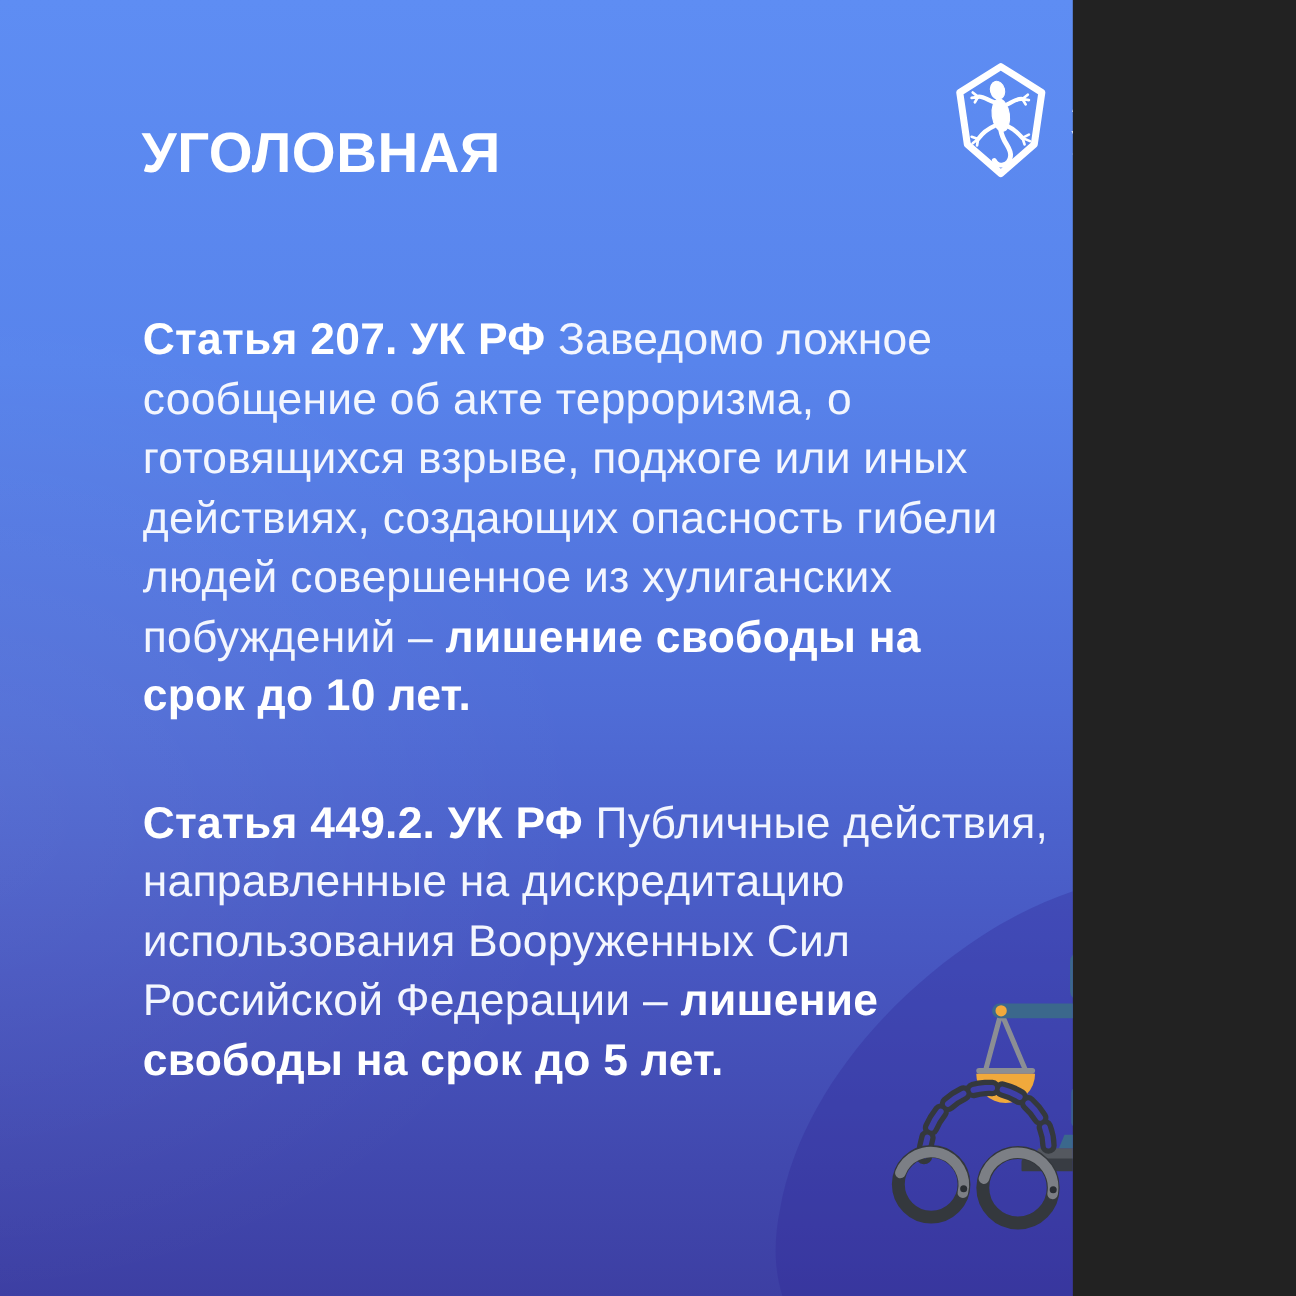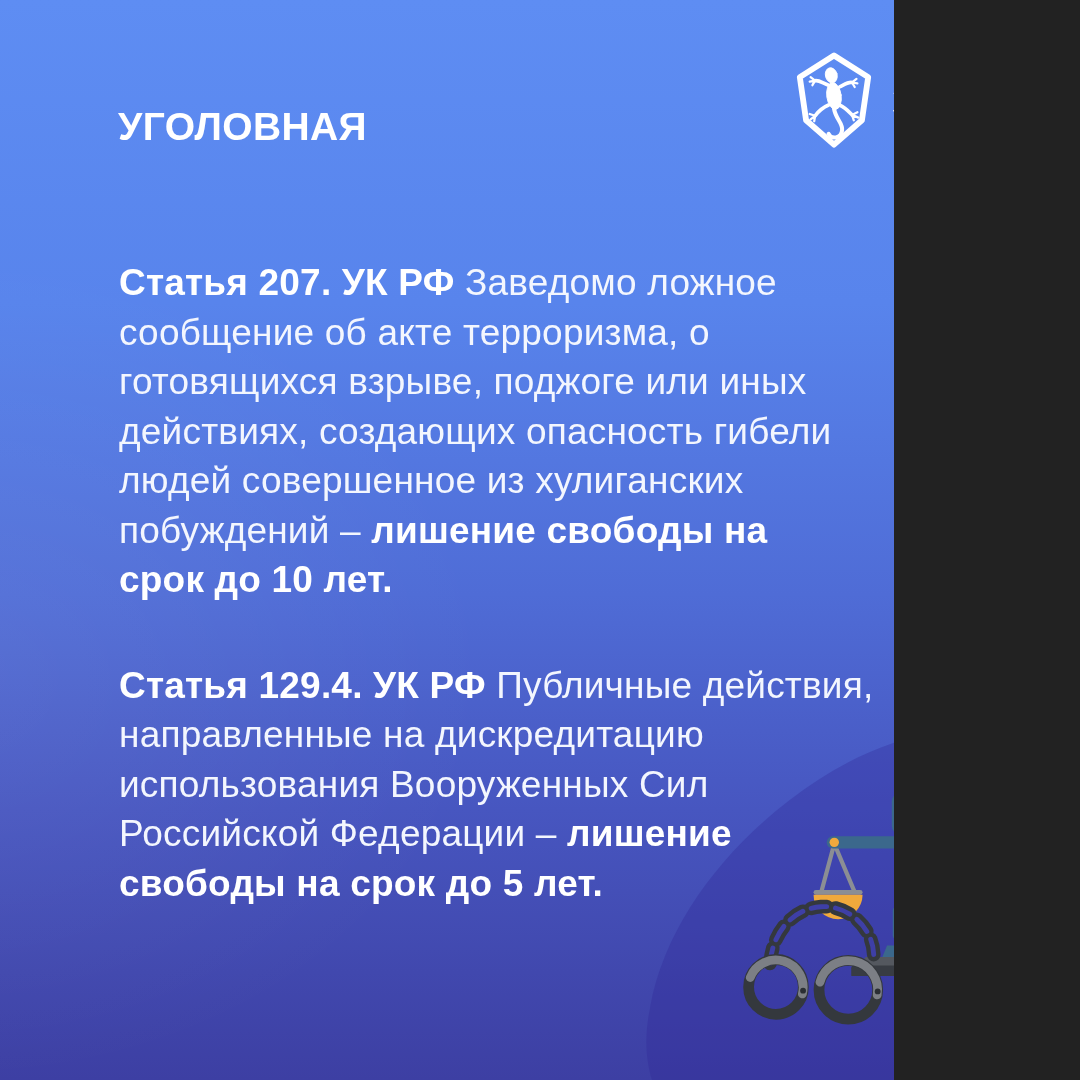--- a/index.html
+++ b/index.html
@@ -9,21 +9,21 @@
     background:linear-gradient(180deg,#5e8df3 0%,#5884ec 28%,#4f6cd6 55%,#4756c0 75%,#4148ae 90%,#3d3fa3 100%);
   }
   .sheen{position:absolute;inset:0;pointer-events:none;
     background:radial-gradient(900px 700px at -5% 62%,rgba(255,255,255,0.06),transparent 60%);}
   .blob{position:absolute;inset:0;}
   .logo{position:absolute;top:51px;left:789px;}
   .logo-text{position:absolute;top:66px;left:893px;color:#fff;font-weight:700;
     font-size:29px;line-height:36px;letter-spacing:.5px;
     transform:scaleX(.8);transform-origin:left top;white-space:nowrap;}
   .title{position:absolute;left:118px;top:98px;color:#ffffff;font-weight:800;
-    font-size:39px;line-height:58px;letter-spacing:.4px;}
+    font-size:47px;line-height:58px;letter-spacing:.4px;}
   .articles{position:absolute;left:119px;top:258px;width:860px;color:#f3f6fe;
     font-size:37px;line-height:49.5px;letter-spacing:.2px;}
   .articles p{margin:0;white-space:pre-line;}
   .articles p + p{margin-top:56px;}
   .b{font-weight:700;color:#ffffff;}
   .scales{position:absolute;left:806px;top:787px;}
   .cuffs{position:absolute;left:731px;top:891px;}
 </style>
 </head>
 <body>
@@ -63,21 +63,21 @@
   </div>
 
   <div class="articles">
     <p><span class="b">Статья 207. УК РФ</span><span> Заведомо ложное
 сообщение об акте терроризма, о
 готовящихся взрыве, поджоге или иных
 действиях, создающих опасность гибели
 людей совершенное из хулиганских
 побуждений – </span><span class="b">лишение свободы на
 срок до 10 лет.</span></p>
-    <p><span class="b">Статья 129.4. УК РФ</span><span> Публичные действия,
+    <p><span class="b">Статья 449.2. УК РФ</span><span> Публичные действия,
 направленные на дискредитацию
 использования Вооруженных Сил
 Российской Федерации – </span><span class="b">лишение
 свободы на срок до 5 лет.</span></p>
   </div>
 
   <svg class="scales" width="198" height="189" viewBox="0 0 210 200">
 
     <path d="M30,60 L16,112 M30,60 L52,112" stroke="#8b8e94" stroke-width="4.5" fill="none"></path>
     <rect x="8" y="109" width="52" height="5" rx="2.5" fill="#8b8e94"></rect>

